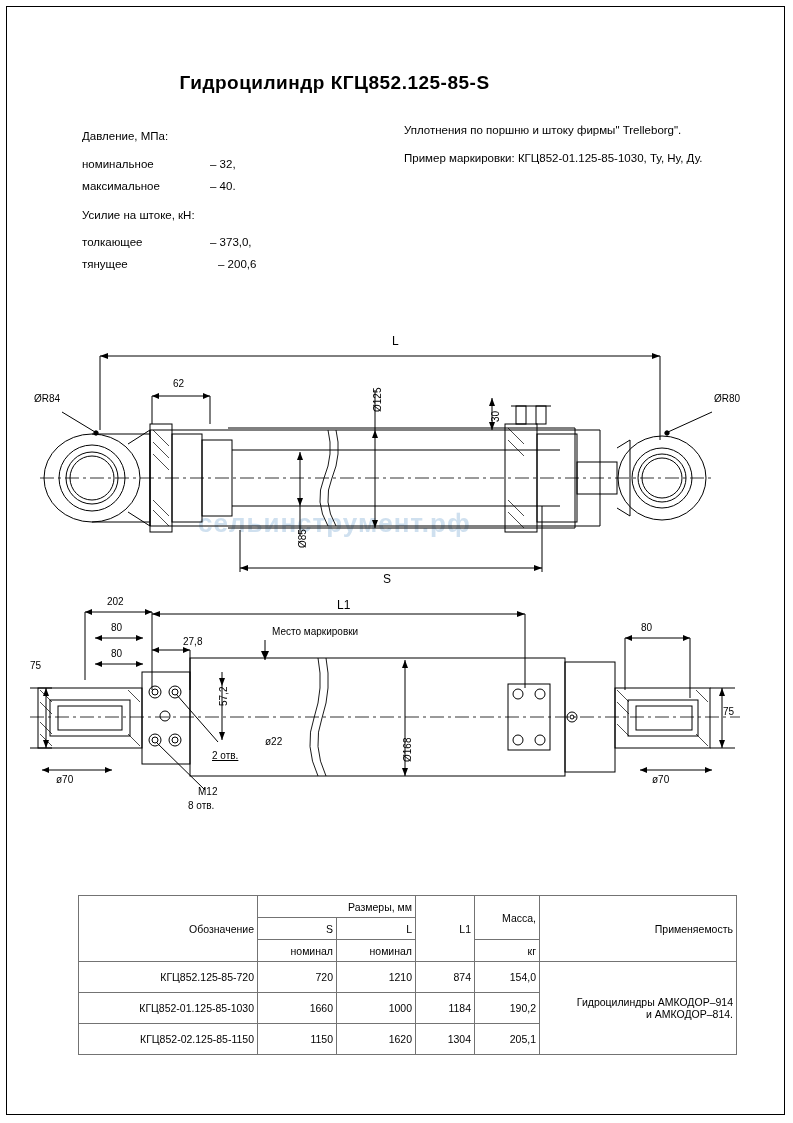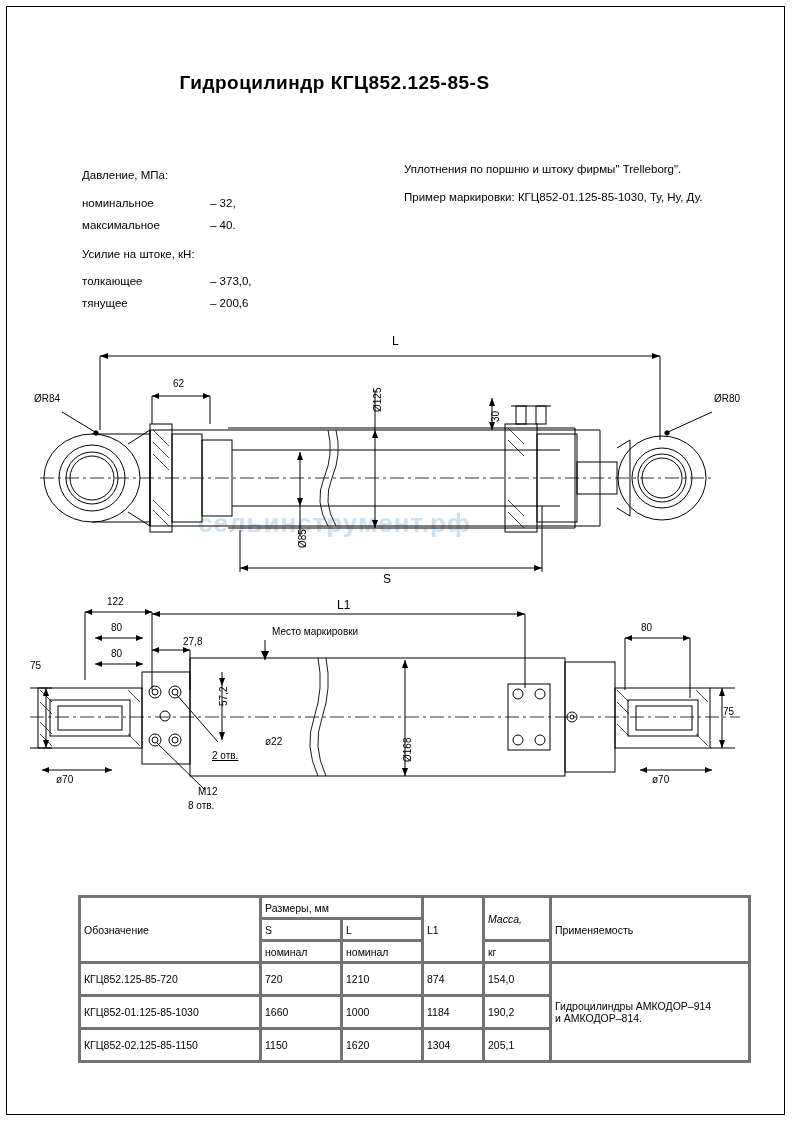--- a/index.html
+++ b/index.html
@@ -12,66 +12,66 @@
     overflow:hidden;
   }
   .page-border{
     position:absolute;left:6px;top:6px;width:779px;height:1109px;
     border:1px solid #000;box-sizing:border-box;
   }
   .title{
     position:absolute;left:0;top:72px;width:669px;text-align:center;
     font-size:19px;font-weight:bold;letter-spacing:0.5px;
   }
-  .spec{position:absolute;font-size:11.5px;white-space:nowrap;margin-top:39px;}
+  .spec{position:absolute;font-size:11.5px;white-space:nowrap;}
   .spec-left{left:82px;}
   .spec-right{left:404px;}
   .txt{position:absolute;font-size:10px;white-space:nowrap;}
   .vert{transform-origin:0 0;transform:rotate(-90deg);}
 
   svg{position:absolute;left:0;top:0;}
   .wm{
     position:absolute;left:198px;top:508px;
     font-size:26px;color:#cfe0ef;font-weight:bold;letter-spacing:1px;
     white-space:nowrap;
   }
 
   table.tbl{
     position:absolute;left:78px;top:895px;border-collapse:collapse;
     font-size:10.5px;
   }
   table.tbl td,table.tbl th{
-    border:3px solid #737373;text-align:left;font-weight:normal;padding:2px 3px;
+    border:1px solid #737373;text-align:right;font-weight:normal;padding:2px 3px;
   }
   .c-desig{width:172px;}
   .c-s{width:72px;}
   .c-l{width:72px;}
   .c-l1{width:52px;}
-  .c-m{width:58px;font-style:italic;}
+  .c-m{width:58px;}
   .c-app{width:190px;}
   .row-h{height:22px;}
   .data-row td{height:26px;}
 </style>
 </head>
 <body>
 
 <div class="page-border"></div>
 
 <div class="title">Гидроцилиндр КГЦ852.125-85-S</div>
 
 <div class="spec spec-left" style="top:130px;">Давление, МПа:</div>
 <div class="spec spec-left" style="top:158px;">номинальное</div>
 <div class="spec" style="left:210px;top:158px;">– 32,</div>
 <div class="spec spec-left" style="top:180px;">максимальное</div>
 <div class="spec" style="left:210px;top:180px;">– 40.</div>
 <div class="spec spec-left" style="top:209px;">Усилие на штоке, кН:</div>
 <div class="spec spec-left" style="top:236px;">толкающее</div>
 <div class="spec" style="left:210px;top:236px;">– 373,0,</div>
 <div class="spec spec-left" style="top:258px;">тянущее</div>
-<div class="spec" style="left:210px;top:258px;">– 200,6</div>
+<div class="spec" style="left:218px;top:258px;">– 200,6</div>
 
 <div class="spec spec-right" style="top:124px;">Уплотнения по поршню и штоку фирмы" Trelleborg".</div>
 <div class="spec spec-right" style="top:152px;">Пример маркировки: КГЦ852-01.125-85-1030, Ту, Ну, Ду.</div>
 
 <div class="wm">сельинструмент.рф</div>
 
 <svg width="793" height="1123">
   <g stroke="#000" fill="none" stroke-width="1">
 
   <line x1="100" y1="356" x2="660" y2="356"></line>
@@ -280,21 +280,21 @@
 
 <div class="txt" style="left:392px;top:334px;font-size:12px;">L</div>
 <div class="txt" style="left:173px;top:378px;text-align:right;">62</div>
 <div class="txt vert" style="left:372px;top:412px;">Ø125</div>
 <div class="txt vert" style="left:297px;top:548px;">Ø85</div>
 <div class="txt vert" style="left:490px;top:422px;">30</div>
 <div class="txt" style="left:383px;top:572px;font-size:12px;">S</div>
 <div class="txt" style="left:34px;top:393px;">ØR84</div>
 <div class="txt" style="left:714px;top:393px;">ØR80</div>
 
-<div class="txt" style="left:107px;top:596px;">122</div>
+<div class="txt" style="left:107px;top:596px;">202</div>
 <div class="txt" style="left:111px;top:622px;">80</div>
 <div class="txt" style="left:111px;top:648px;">80</div>
 <div class="txt" style="left:183px;top:636px;">27,8</div>
 <div class="txt" style="left:337px;top:598px;font-size:12px;">L1</div>
 <div class="txt" style="left:641px;top:622px;">80</div>
 <div class="txt vert" style="left:218px;top:706px;">57,2</div>
 <div class="txt vert" style="left:402px;top:762px;">Ø168</div>
 <div class="txt" style="left:30px;top:660px;">75</div>
 <div class="txt" style="left:723px;top:706px;">75</div>
 <div class="txt" style="left:56px;top:774px;">ø70</div>

